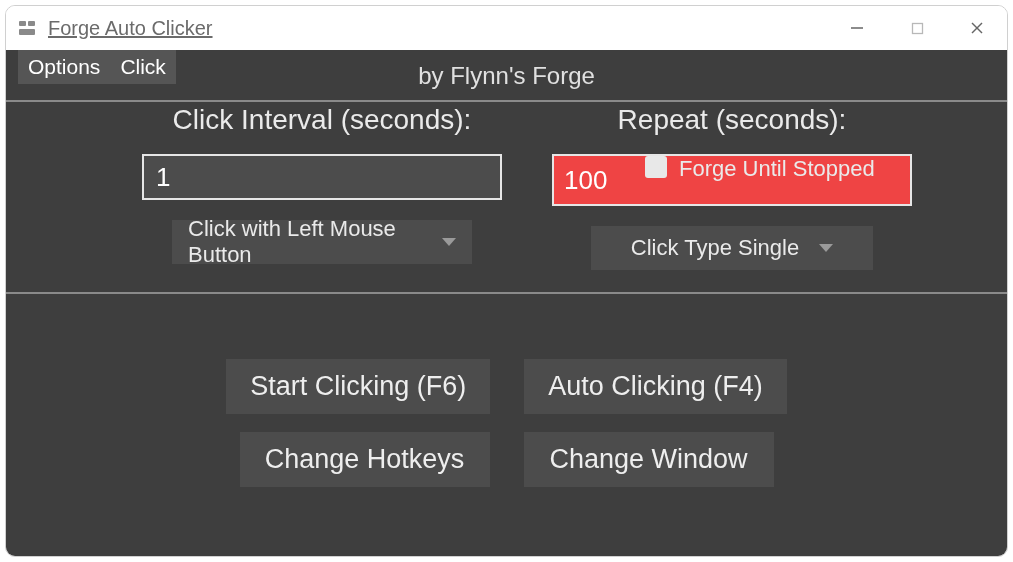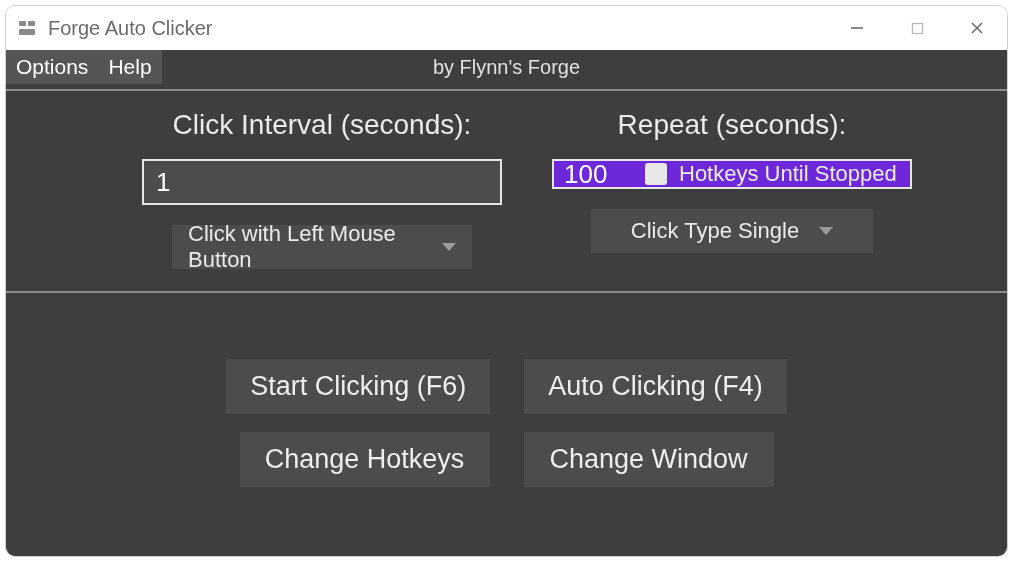--- a/index.html
+++ b/index.html
@@ -27,20 +27,21 @@
   
   .titlebar {
     height: 44px;
     background: #ffffff;
     display: flex;
     align-items: center;
     padding: 0 0 0 10px;
     color: #6b6b6b;
     font-size: 20px;
     font-weight: 400;
+    text-decoration: underline;
   }
   .titlebar .app-icon {
     width: 22px;
     height: 22px;
     margin-right: 10px;
     display:inline-flex;
     align-items:center;
     justify-content:center;
   }
   .titlebar .title-text { flex: 0 0 auto; }
@@ -58,21 +59,21 @@
   .client {
     flex: 1 1 auto;
     background: #3e3e3e;
     color: #e9e9e9;
     display: flex;
     flex-direction: column;
     position: relative;
   }
   .menubar {
     position: absolute;
-    top: 0; left: 0;
+    top: 0; left: 12px;
     background: #555555;
     display: flex;
     height: 34px;
     align-items: stretch;
     z-index: 2;
   }
   .menu-item {
     padding: 4px 10px 4px 10px;
     font-size: 21px;
     color: #ffffff;
@@ -83,32 +84,33 @@
     padding: 6px 0 10px 0;
   }
   .app-title {
     font-size: 56px;
     font-weight: 400;
     color: #f0f0f0;
     margin: 0;
     line-height: 1.05;
   }
   .subtitle {
-    font-size: 20px;
+    font-size: 24px;
     color: #e0e0e0;
+    margin-top: 6px;
   }
   .hr {
     border: none;
     border-top: 2px solid #8a8a8a;
     margin: 0;
   }
   .settings {
     display: grid;
     grid-template-columns: 1fr 1fr;
-    padding: 18px 90px 22px 90px;
+    padding: 2px 90px 22px 90px;
     column-gap: 40px;
     margin-left: 41px;
   }
   .col { display:flex; flex-direction:column; align-items:center; }
   .section-label {
     font-size: 28px;
     color: #eaeaea;
     margin-bottom: 18px;
     text-align:center;
   }
@@ -117,25 +119,25 @@
     height: 46px;
     background: #4c4c4c;
     border: 2px solid #e6e6e6;
     color: #ffffff;
     font-size: 26px;
     padding: 0 12px;
     outline: none;
   }
   .repeat-row {
     width: 360px;
-    height: 30px;
+    height: 52px;
     border: 2px solid #e6e6e6;
     display:flex;
-    align-items:center;
-    background: #6d28d9;
+    align-items:flex-start;
+    background: #ef4444;
   }
   .repeat-input {
     width: 85px;
     height: 100%;
     background: transparent;
     border: none;
     color: #ffffff;
     font-size: 26px;
     padding: 0 8px 0 10px;
     outline:none;
@@ -223,21 +225,21 @@
             <line x1="12" y1="2" x2="2" y2="12" stroke-width="1.4"></line>
           </svg>
       </div>
     </div>
   </div>
 
   <div class="client">
 
     <div class="menubar">
       <div class="menu-item">Options</div>
-      <div class="menu-item">Help</div>
+      <div class="menu-item">Click</div>
     </div>
 
     <div class="header-block">
       <div class="subtitle">by Flynn's Forge</div>
     </div>
 
     <hr class="hr">
 
     <div class="settings">
       <div class="col">
@@ -247,21 +249,21 @@
           <span>Click with Left Mouse Button</span>
           <span class="chevron"></span>
         </div>
       </div>
 
       <div class="col">
         <div class="section-label">Repeat (seconds):</div>
         <div class="repeat-row">
           <input class="repeat-input" value="100" style="">
           <div class="chk"></div>
-          <span class="chk-label">Hotkeys Until Stopped</span>
+          <span class="chk-label">Forge Until Stopped</span>
         </div>
         <div class="dropdown dd-right">
           <span>Click Type Single</span>
           <span class="chevron"></span>
         </div>
       </div>
     </div>
 
     <hr class="hr">
 

